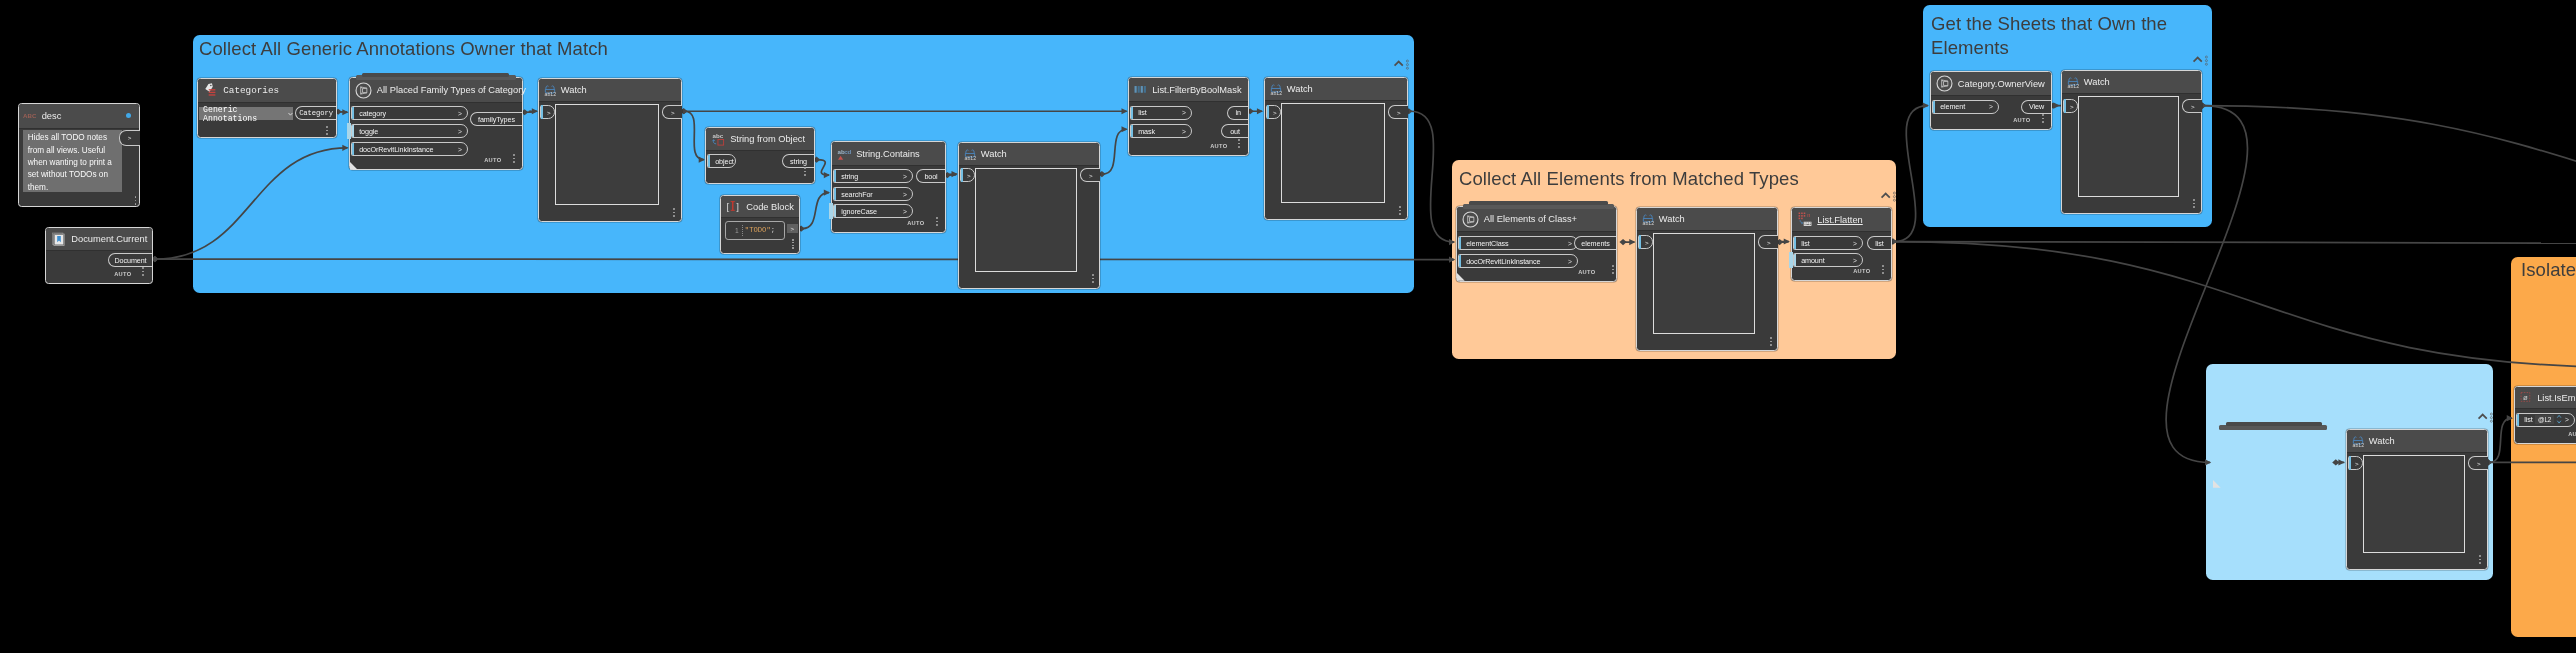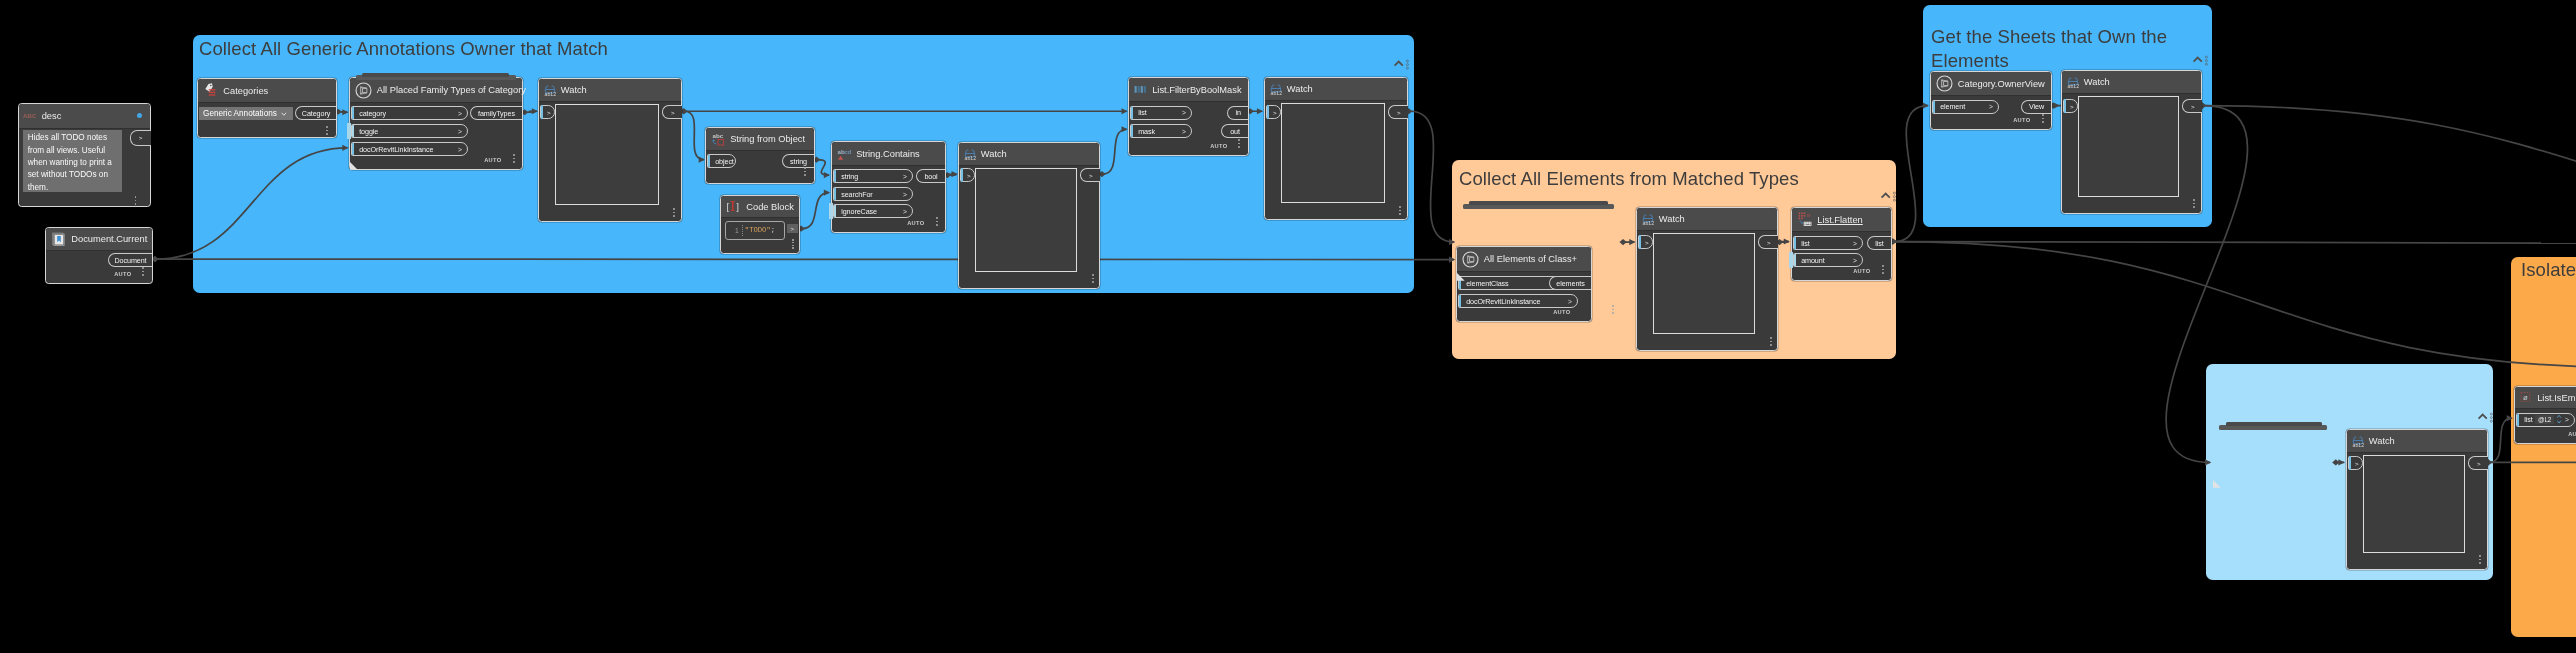--- a/index.html
+++ b/index.html
@@ -33,21 +33,21 @@
     </svg>
 <div class="grp" style="left:1452px;top:160px;width:444px;height:199px;background:#FFC998;"></div>
 <div class="gt" style="left:1459px;top:167px;">Collect All Elements from Matched Types</div>
 <svg class="chv" style="left:1880px;top:191px;" width="20.6" height="11.3" viewBox="0 0 40 22">
       <path d="M3 13 L11 5 L19 13" fill="none" stroke="#4f4f4f" stroke-width="3.3"></path>
       <circle cx="28" cy="4" r="2" fill="none" stroke="#5a5a5a" stroke-width="1.2"></circle>
       <circle cx="28" cy="11" r="2" fill="none" stroke="#5a5a5a" stroke-width="1.2"></circle>
       <circle cx="28" cy="18" r="2" fill="none" stroke="#5a5a5a" stroke-width="1.2"></circle>
     </svg>
 <div class="grp" style="left:1923px;top:4.6px;width:289px;height:222px;background:#47B6FB;"></div>
-<div class="gt" style="left:1931px;top:25px;">Get the Sheets that Own the
+<div class="gt" style="left:1931px;top:12px;">Get the Sheets that Own the
 Elements</div>
 <svg class="chv" style="left:2192px;top:55px;" width="20.6" height="11.3" viewBox="0 0 40 22">
       <path d="M3 13 L11 5 L19 13" fill="none" stroke="#4f4f4f" stroke-width="3.3"></path>
       <circle cx="28" cy="4" r="2" fill="none" stroke="#5a5a5a" stroke-width="1.2"></circle>
       <circle cx="28" cy="11" r="2" fill="none" stroke="#5a5a5a" stroke-width="1.2"></circle>
       <circle cx="28" cy="18" r="2" fill="none" stroke="#5a5a5a" stroke-width="1.2"></circle>
     </svg>
 <div class="grp" style="left:2206px;top:364px;width:287px;height:216px;background:#A6DFFC;"></div>
 <svg class="chv" style="left:2477px;top:412px;" width="20.6" height="11.3" viewBox="0 0 40 22">
       <path d="M3 13 L11 5 L19 13" fill="none" stroke="#4f4f4f" stroke-width="3.3"></path>
@@ -148,21 +148,21 @@
         <path d="M5686,1014 L5693,1008 L5700,1014 L5693,1020 Z" style="fill:#454545;stroke:none"></path>
         <path d="M5776,790 L5788,796 L5776,802 Z" style="fill:#454545;stroke:none"></path>
         <path d="M6017,440 C6057,440 5986,440 6026,440"></path>
         <path d="M6008,440 L6015,434 L6022,440 L6015,446 Z" style="fill:#454545;stroke:none"></path>
         <path d="M6016,434 L6028,440 L6016,446 Z" style="fill:#454545;stroke:none"></path>
         <path d="M6020,762 C6060,762 5990,762 6030,762"></path>
         <path d="M6011,762 L6018,756 L6025,762 L6018,768 Z" style="fill:#454545;stroke:none"></path>
         <path d="M6020,756 L6032,762 L6020,768 Z" style="fill:#454545;stroke:none"></path>
       </g>
     </svg>
-<div class="node" style="left:17.5px;top:103px;width:133px;height:104px;">
+<div class="node" style="left:17.5px;top:103px;width:122px;height:104px;">
       <div class="nh" style="height:24px;">
         <svg width="13.4" height="8.2" viewBox="0 0 26 16" style="font-size:18px">
           <text x="0" y="12" font-size="12" font-weight="bold" fill="#9a5f55" font-family="Liberation Sans">ABC</text>
         </svg>
         <span>desc</span>
       </div>
       <div style="position:absolute;right:7.2px;top:9.3px;width:5.2px;height:5.2px;border-radius:50%;background:#41a8e8;"></div>
       <div style="position:absolute;left:4.6px;top:26px;width:99px;height:62px;background:#6f6f6f;color:#fafafa;font-size:8.2px;line-height:12.4px;padding:2.1px 0 0 4.6px;box-sizing:border-box;">Hides all TODO notes from all views. Useful when wanting to print a set without TODOs on them.</div>
       <div class="wtab" style="right:-1px;top:26px;width:21px;height:15.5px;border-radius:7.2px 0 0 7.2px;border-right:none;">&gt;</div>
       <div class="dots" style="left:116px;top:92px;">
@@ -182,21 +182,21 @@
         <span>Document.Current</span>
       </div>
       <div class="pill pout" style="top:25px;width:44px;">Document</div>
       <div class="auto" style="right:20.6px;bottom:5.7px;">AUTO</div>
       <div class="dots" style="left:96px;top:39px;">
         <i></i>
         <i></i>
         <i></i>
       </div>
     </div>
-<div class="node" style="left:197px;top:78px;width:140px;height:60px;">
+<div class="node" style="left:197px;top:78px;width:140px;height:60px;font-family:Liberation Mono, monospace;">
       <div class="nh" style="height:23px;">
         <svg width="15.5" height="14.4" viewBox="0 0 30 28">
           <path d="M4 10 L12 2 L19 2 L19 9 L11 17 Z" fill="#e8e8e8" transform="rotate(-12 11 9)"></path>
           <circle cx="15.2" cy="4.8" r="1.6" fill="#555"></circle>
           <rect x="11" y="12" width="13" height="2.6" fill="#c9413d"></rect>
           <rect x="11" y="17" width="13" height="2.6" fill="#c9413d"></rect>
           <rect x="11" y="22" width="13" height="2.6" fill="#c9413d"></rect>
         </svg>
         <span>Categories</span>
       </div>
@@ -227,21 +227,21 @@
         <div class="bar" style="background:#a9d6e9;"></div>
         <span>toggle</span>
         <div class="arr">&gt;</div>
       </div>
       <div style="position:absolute;left:-2.6px;top:45px;width:3.1px;height:16px;background:#a9d6e9;"></div>
       <div class="pill pin" style="top:64px;width:117px;">
         <div class="bar" style="background:#74bfe3;"></div>
         <span>docOrRevitLinkInstance</span>
         <div class="arr">&gt;</div>
       </div>
-      <div class="pill pout" style="top:28px;width:52px;">familyTypes</div>
+      <div class="pill pout" style="top:34px;width:52px;">familyTypes</div>
       <div class="auto" style="right:20.6px;bottom:5.7px;">AUTO</div>
       <div class="dots" style="left:163px;top:76px;">
         <i></i>
         <i></i>
         <i></i>
       </div>
     </div>
 <div class="stack1" style="left:356px;top:75px;width:160px;height:5.2px;"></div>
 <div class="stack2" style="left:362px;top:73px;width:147px;height:4.1px;"></div>
 <div style="position:absolute;left:350px;top:162px;width:7.7px;height:7.7px;background:#e2e2e2;clip-path:polygon(0 0,0 100%,100% 100%);"></div>
@@ -408,21 +408,21 @@
         <div style="position:absolute;left:0;top:-1px;bottom:-1px;width:2.6px;background:#74bfe3;"></div>
         <span style="margin-left:3.6px;">&gt;</span>
       </div>
       <div class="wtab" style="right:-1px;top:27px;width:19.6px;border-radius:6.7px 0 0 6.7px;border-right:none;">&gt;</div>
       <div class="dots" style="left:134px;top:128px;">
         <i></i>
         <i></i>
         <i></i>
       </div>
     </div>
-<div class="node" style="left:1456px;top:206px;width:136px;height:76px;margin-top:40px;">
+<div class="node" style="left:1456px;top:206px;width:161px;height:76px;">
       <div class="nh" style="height:24px;">
         <svg width="17" height="17" viewBox="0 0 33 33">
           <circle cx="16.5" cy="16.5" r="14.5" fill="none" stroke="#d6d6d6" stroke-width="2.2"></circle>
           <path d="M11 9.5 L23 12 L23 21 L11 23.5 Z M11 9.5 L14.5 13 L14.5 20 L11 23.5 M14.5 13 L23 12 M14.5 20 L23 21" fill="none" stroke="#d6d6d6" stroke-width="1.4"></path>
         </svg>
         <span>All Elements of Class+</span>
       </div>
       <div class="pill pin" style="top:29px;width:120px;">
         <div class="bar" style="background:#74bfe3;"></div>
         <span>elementClass</span>

